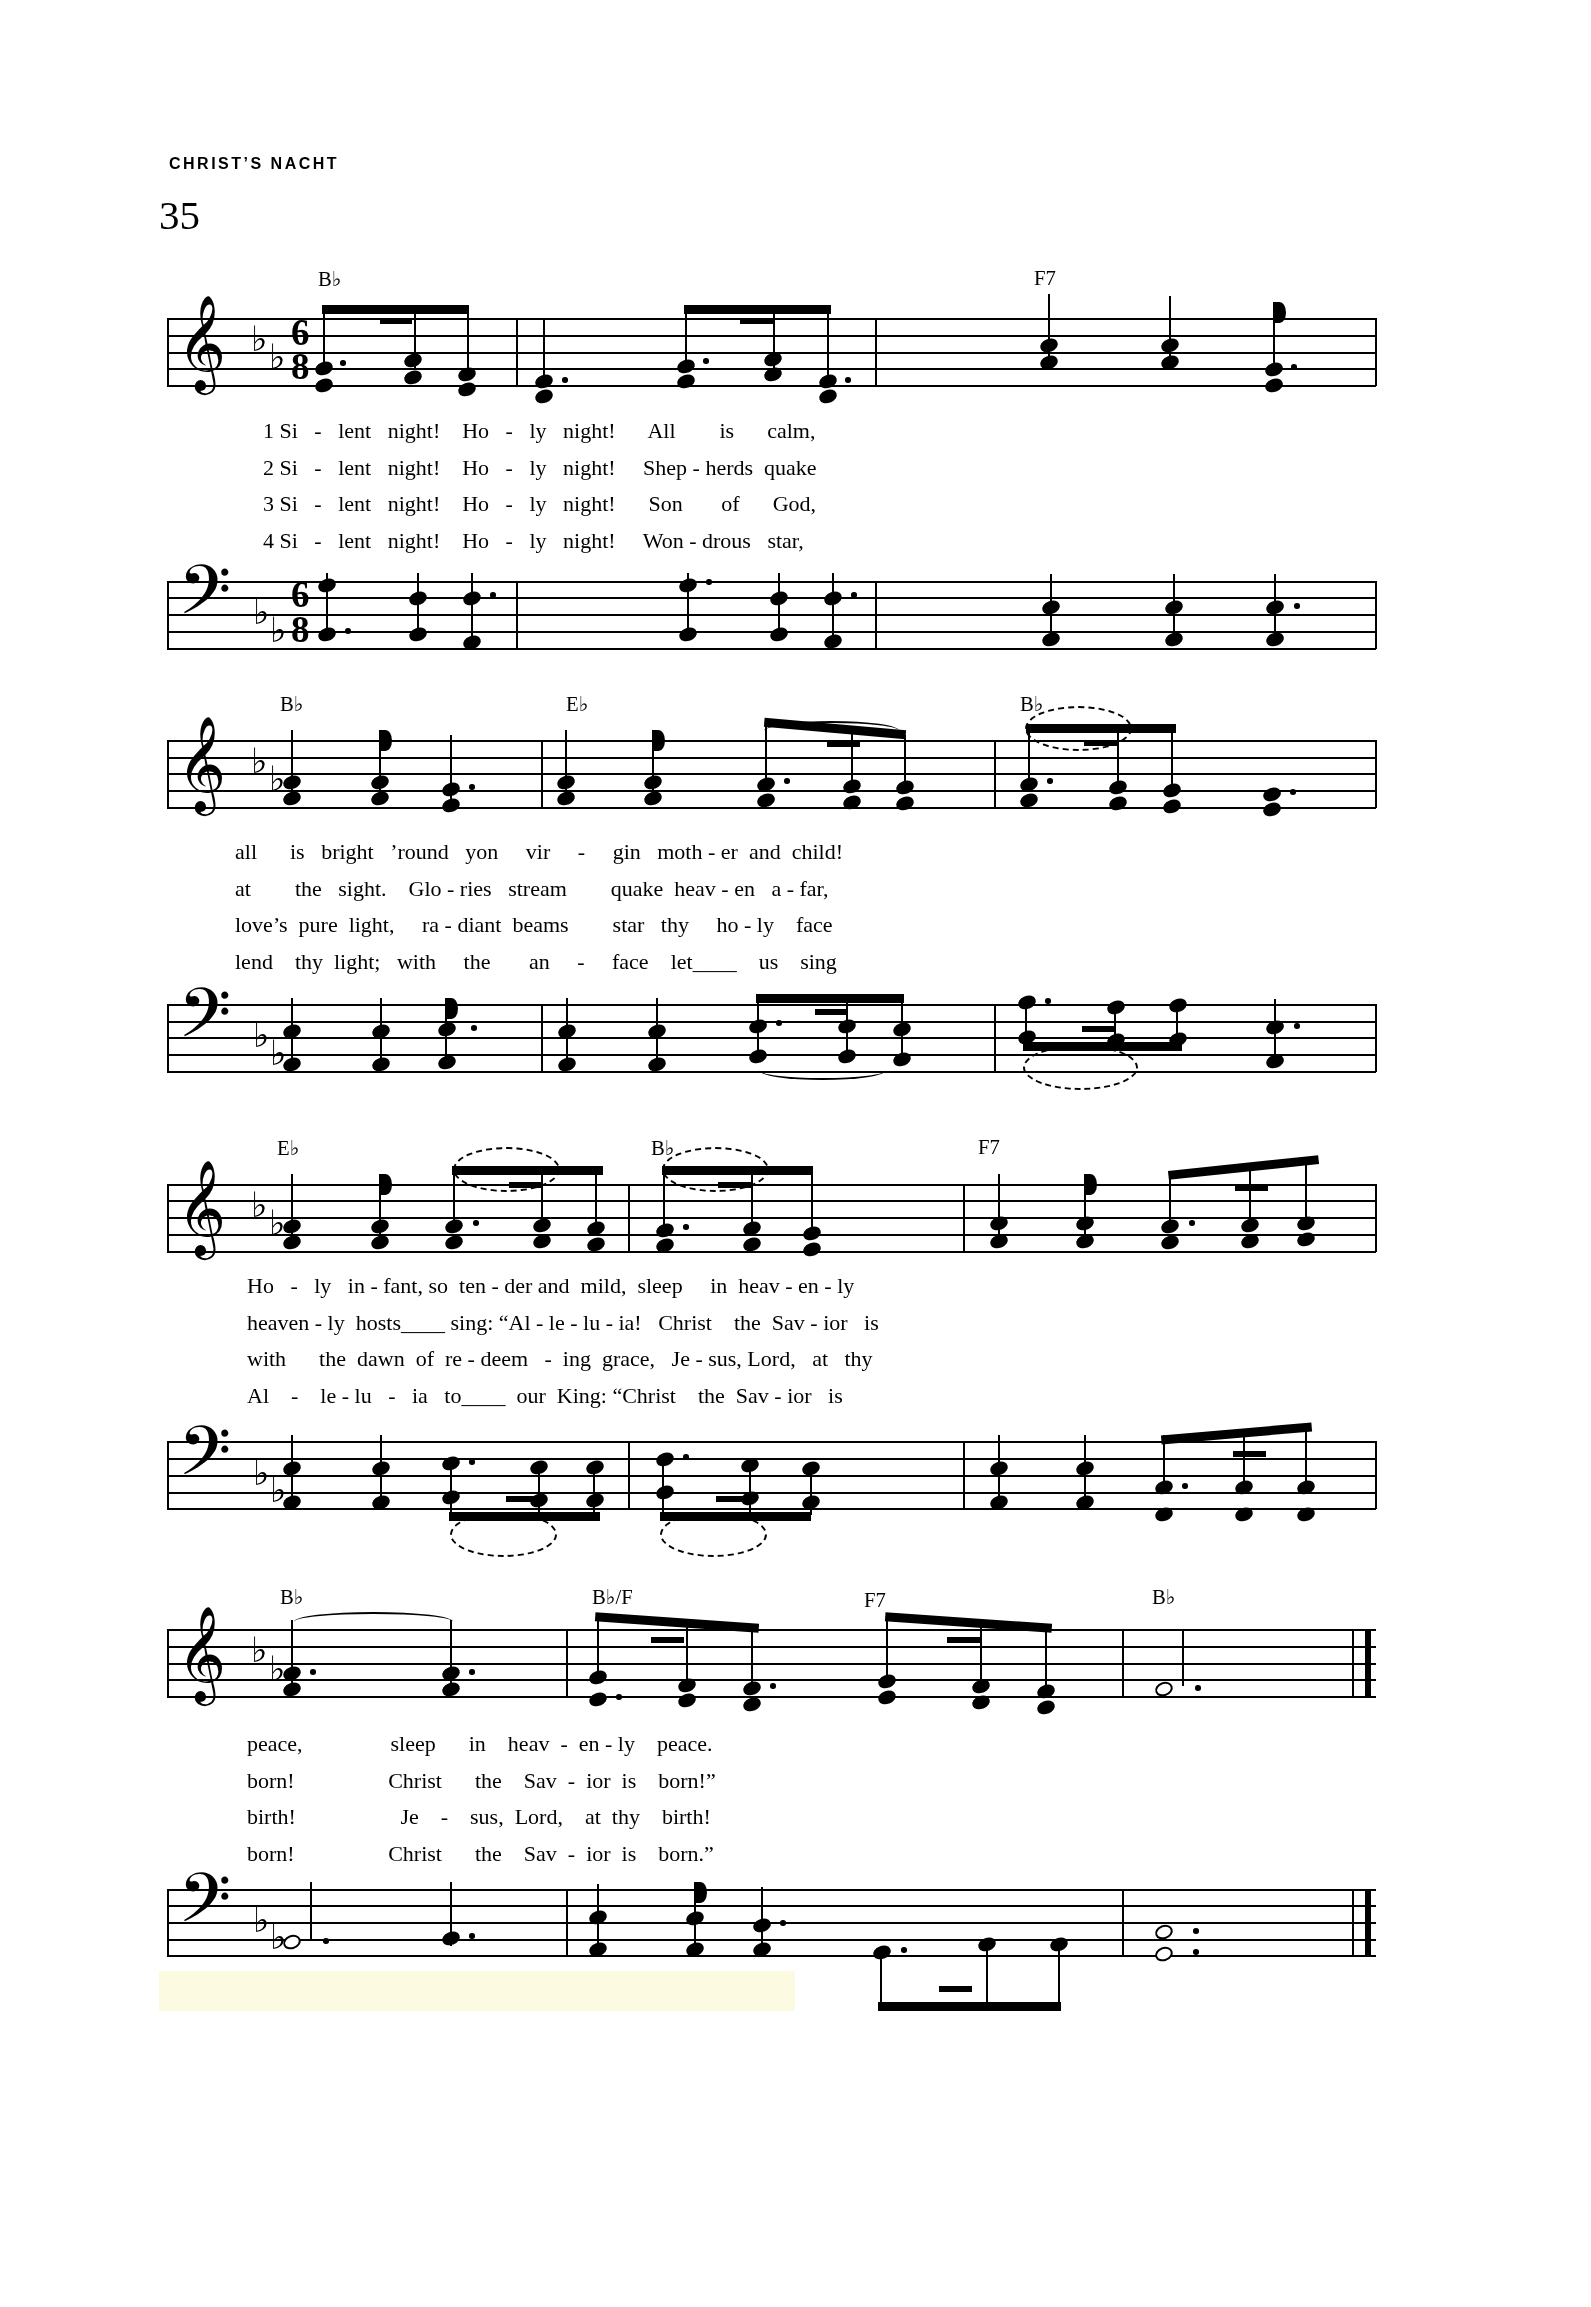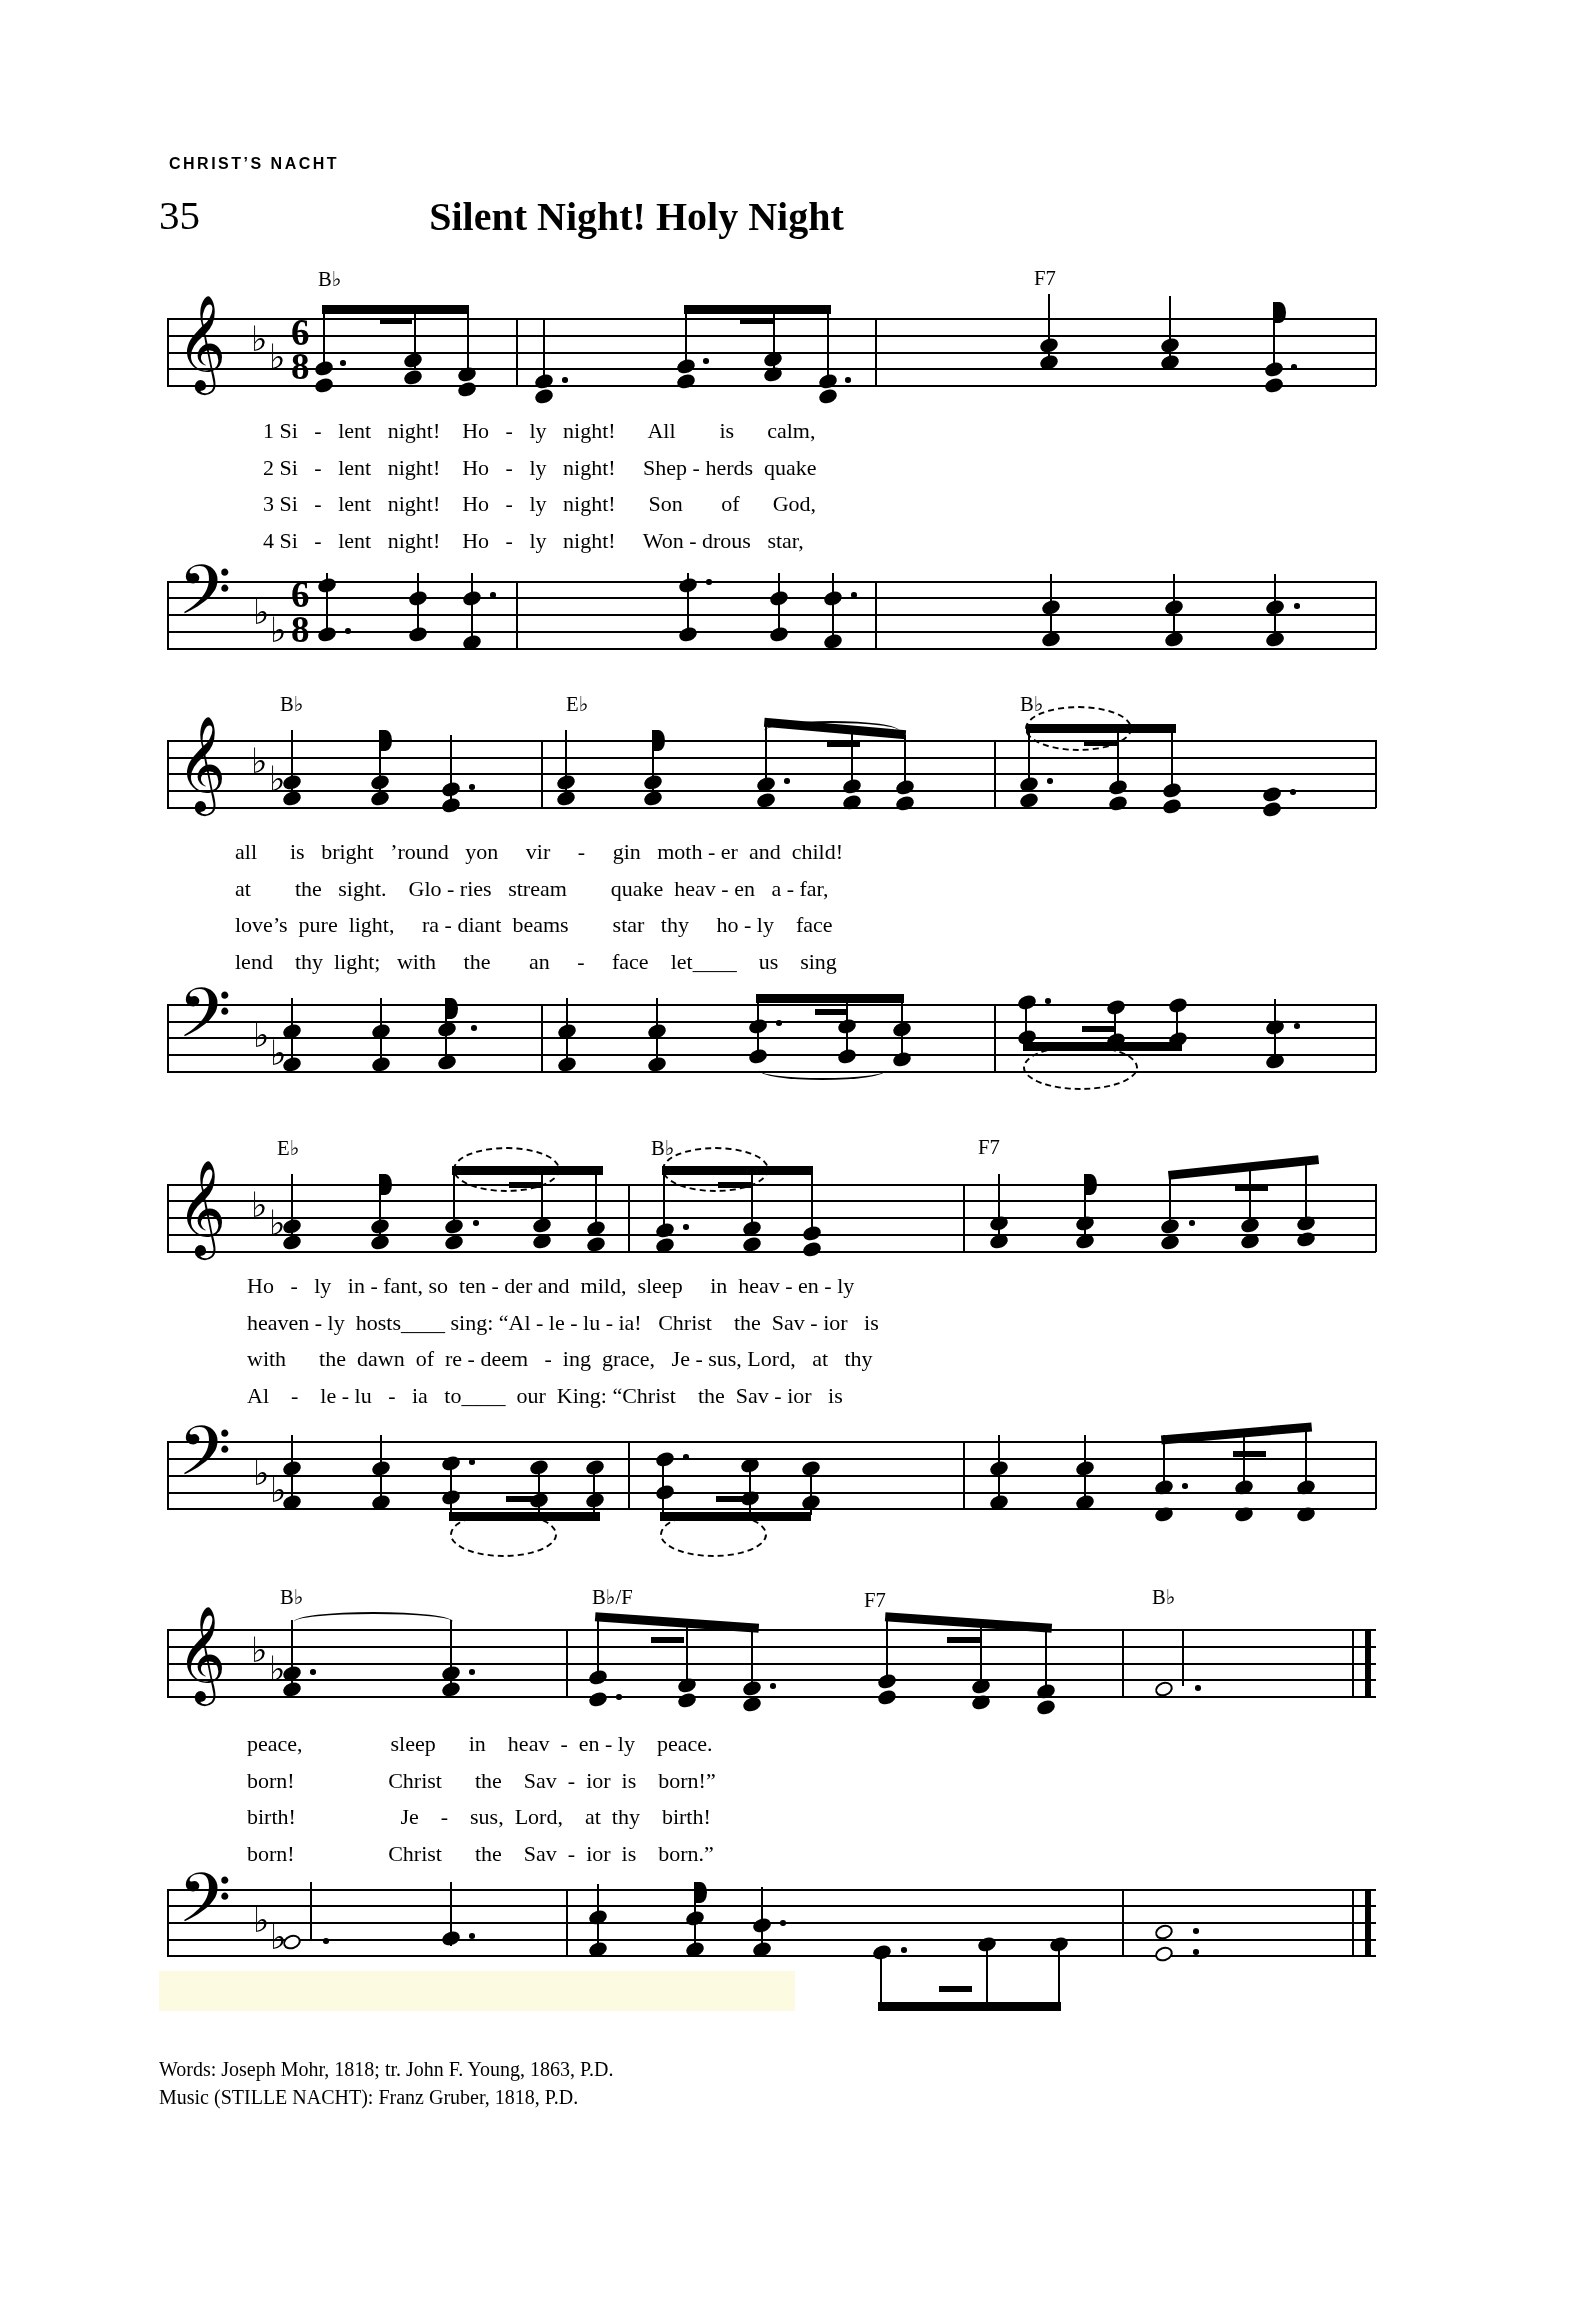--- a/index.html
+++ b/index.html
@@ -174,21 +174,20 @@
     background: #fdfae2;
   }
 </style>
 </head>
 <body>
 
 <div class="page">
 
   <div class="section-label">CHRIST’S NACHT</div>
   <div class="hymn-number">35</div>
-  <div class="hymn-title">Silent Night! Holy Night</div>
 
   <div class="system">
 
     <div class="chord" style="left:318px; top:267px;">B♭</div>
     <div class="chord" style="left:1034px; top:267px;">F7</div>
 
     <div class="staff">
       <div class="staffline" style="left:167px; top:318px; width:1209px;"></div>
       <div class="staffline" style="left:167px; top:335px; width:1209px;"></div>
       <div class="staffline" style="left:167px; top:352px; width:1209px;"></div>
@@ -720,19 +719,15 @@
       <div class="nh" style="left:1050px; top:1938px;"></div>
 
       <div class="nh half" style="left:1155px; top:1925px;"></div>
       <div class="nh half" style="left:1155px; top:1947px;"></div>
       <div class="dot" style="left:1193px; top:1928px;"></div>
       <div class="dot" style="left:1193px; top:1949px;"></div>
     </div>
   </div>
 
   <div class="highlight"></div>
-  <div class="credits">
-    <div>Words: Joseph Mohr, 1818; tr. John F. Young, 1863, P.D.</div>
-    <div>Music (STILLE NACHT): Franz Gruber, 1818, P.D.</div>
-  </div>
 
 </div>
 
 
 </body></html>

